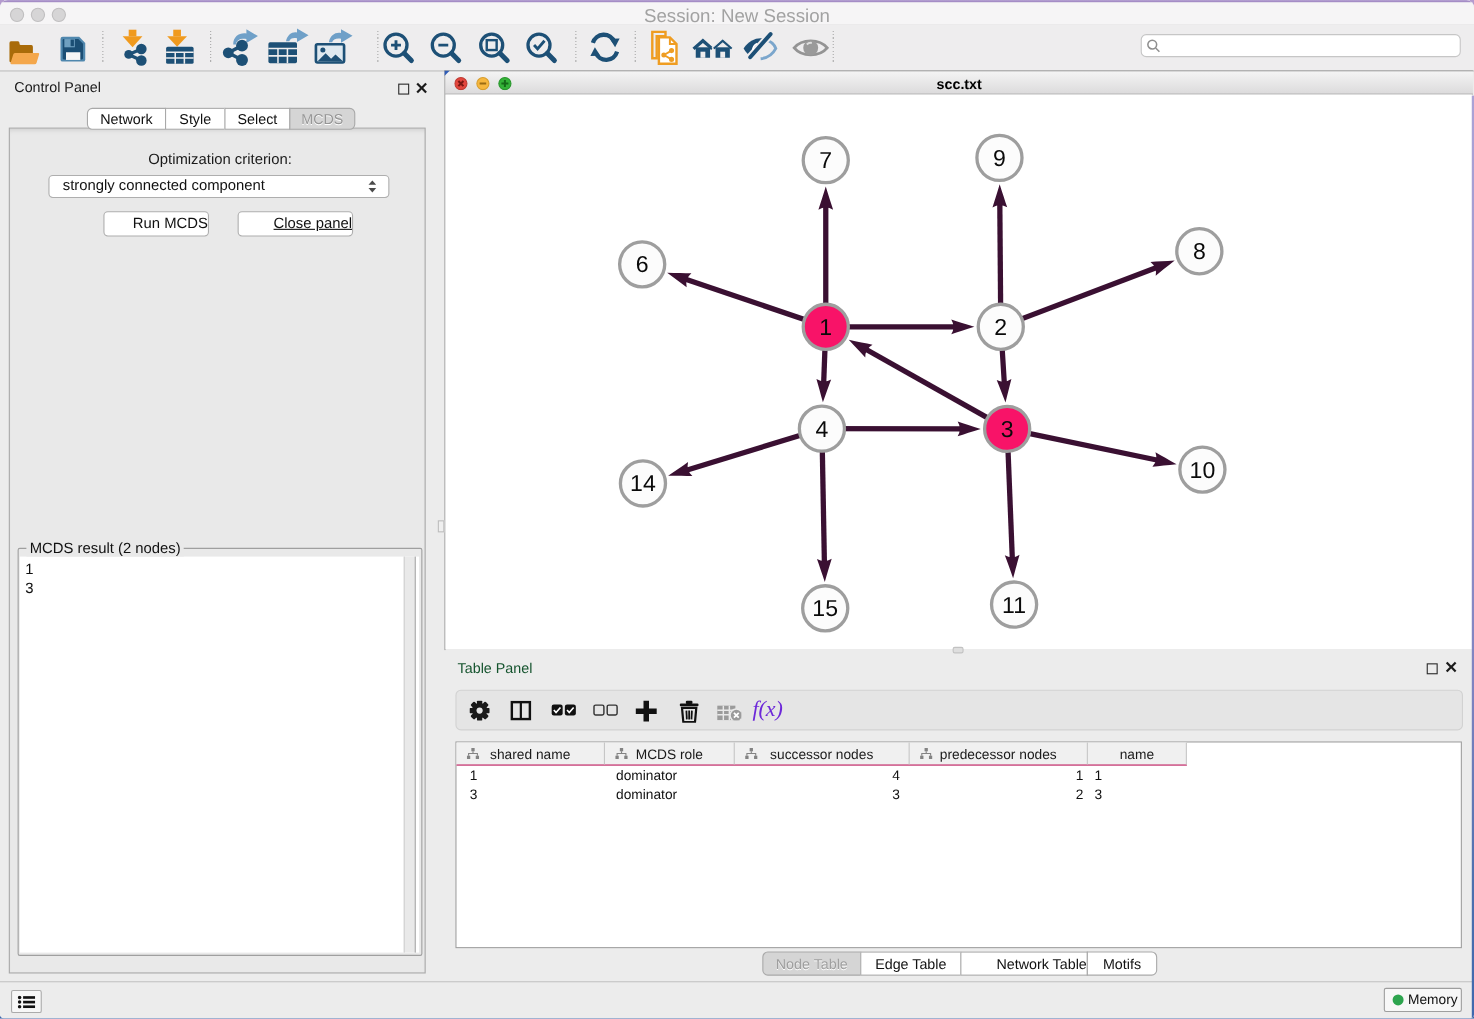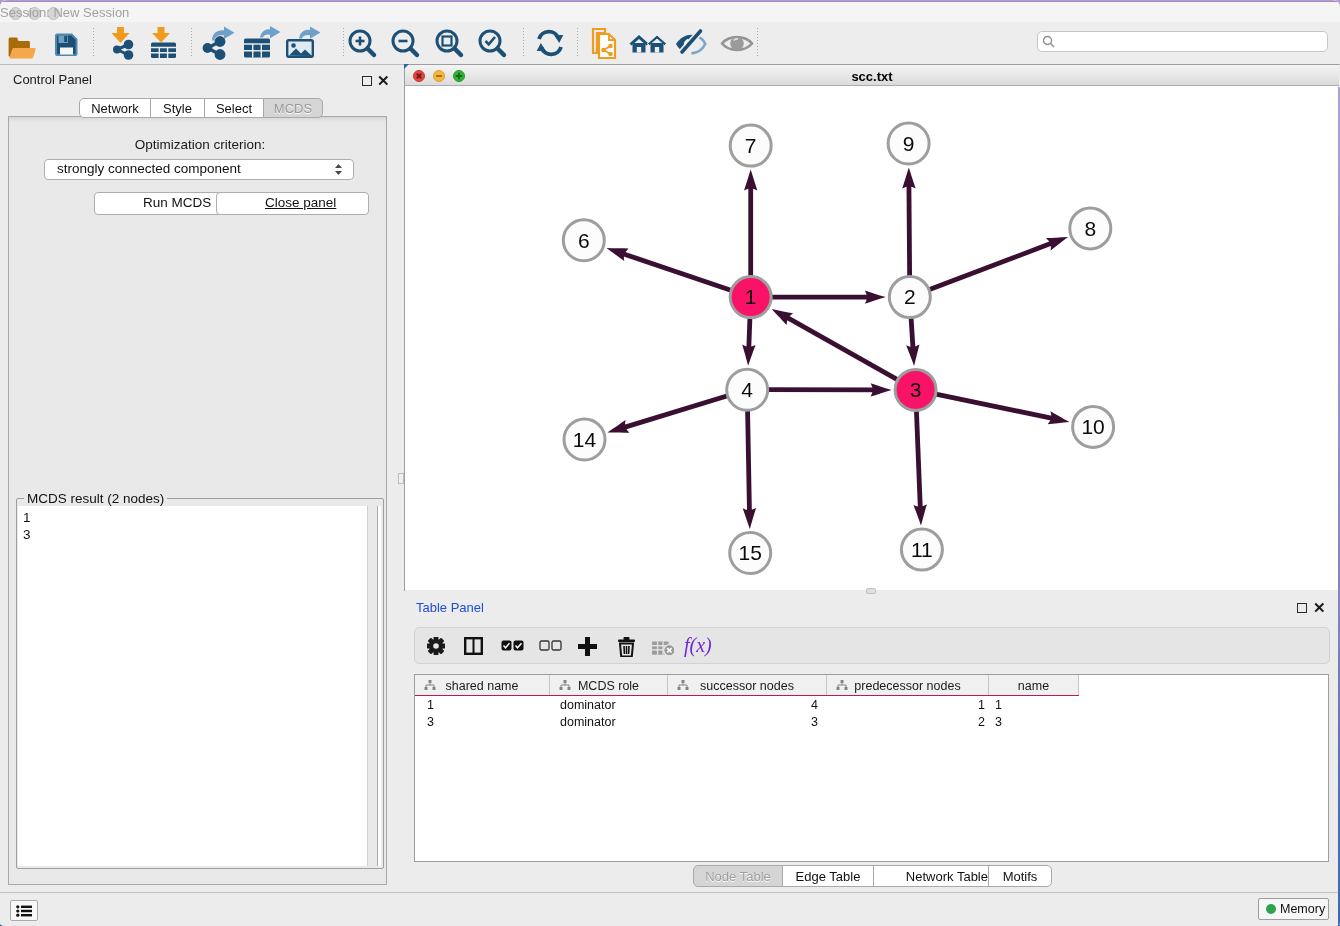--- a/index.html
+++ b/index.html
@@ -3,47 +3,47 @@
 <style>
 html,body{margin:0;padding:0;}
 body{width:1340px;height:926px;overflow:hidden;position:relative;
  font-family:"Liberation Sans",sans-serif;
  background:linear-gradient(180deg,#b49bce 0%,#a291c9 18%,#8f8ac2 45%,#6c7cb8 75%,#406fb0 90%,#3e66ac 100%);}
 #win{position:absolute;left:0;top:0;width:1340px;height:926px;background:#ececec;border-radius:7px 7px 4px 4px;overflow:hidden;}
 .abs{position:absolute;}
 
 #titlebar{position:absolute;left:0;top:0;width:100%;height:21px;background:#f6f5f6;border-bottom:1px solid #d8d8d8;border-top:1px solid #fdfdfd;}
 .tl{position:absolute;top:5.5px;width:11px;height:11px;border-radius:50%;background:#d6d5d6;border:1px solid #c0bfc0;}
-#wtitle{position:absolute;top:4px;left:0;width:100%;text-align:left;font-size:13px;color:#a2a2a2;}
+#wtitle{position:absolute;top:4px;left:0;width:100%;text-align:center;font-size:17px;color:#a2a2a2;}
 
 #toolbar{position:absolute;left:0;top:22px;width:100%;height:42px;background:#eeedee;border-bottom:1px solid #bebebe;}
 .tsep{position:absolute;top:6px;height:30px;width:1px;background-image:repeating-linear-gradient(180deg,#a9a9a9 0 1px,transparent 1px 3px);}
 #search{position:absolute;left:1037px;top:9px;width:289px;height:19px;background:#fff;border:1px solid #c6c6c6;border-radius:5px;}
 
 #cp-title{position:absolute;left:13px;top:72px;font-size:13px;color:#1a1a1a;}
 .flt{position:absolute;width:8px;height:8px;border:1.5px solid #2a2a2a;background:transparent;}
 .clx{position:absolute;font-size:15px;font-weight:700;color:#1a1a1a;line-height:13px;}
 #tabs{position:absolute;left:79px;top:98px;height:18px;}
 .tab{position:absolute;top:0;height:16px;border:1px solid #a9a9a9;background:#fff;font-size:13px;text-align:center;padding-top:2px;color:#111;}
 #pane{position:absolute;left:8px;top:116px;width:377px;height:767px;border:1px solid #a9a9a9;background:#e9e9e9;box-shadow:inset 0 4px 5px -3px #00000022;}
 #optlab{position:absolute;left:0;top:137px;width:400px;text-align:center;font-size:13.5px;color:#1a1a1a;}
 #select{position:absolute;left:44px;top:159px;width:296px;height:18px;background:#fff;border:1px solid #aeaeae;border-radius:4px;font-size:13.5px;color:#111;padding:1px 0 0 12px;}
-.btn{position:absolute;top:192px;height:19px;background:#fff;border:1px solid #aeaeae;border-radius:4px;font-size:13.5px;color:#111;text-align:left;padding-top:2px;padding-left:48px;}
+.btn{position:absolute;top:192px;height:19px;background:#fff;border:1px solid #aeaeae;border-radius:4px;font-size:13.5px;color:#111;text-align:right;padding-top:2px;}
 #grpbox{position:absolute;left:16px;top:498px;width:366px;height:369px;border:1px solid #9f9f9f;border-radius:2px;}
 #grpleg{position:absolute;left:24px;top:491px;background:#e9e9e9;padding:0 3px;font-size:13.5px;color:#111;}
 #grpwhite{position:absolute;left:18px;top:506px;width:363px;height:360px;background:#fff;}
 #grptext{position:absolute;left:23px;top:510px;font-size:13.5px;line-height:16.5px;color:#111;}
 #grpscroll{position:absolute;left:367px;top:506px;width:9px;height:360px;background:#e9e9e9;border-left:1px solid #d0d0d0;border-right:1px solid #a8a8a8;}
 
 #net{position:absolute;left:404px;top:64px;width:934px;height:526px;border-left:1px solid #9e9e9e;border-top:1px solid #9e9e9e;}
 #nettb{position:absolute;left:0;top:0;width:100%;height:20px;background:linear-gradient(180deg,#f4f4f4,#dcdbdc);border-bottom:1px solid #acacac;}
 #nettitle{position:absolute;top:4px;left:0;width:100%;text-align:center;font-size:13px;font-weight:600;color:#000;}
 #canvas{position:absolute;left:0;top:21px;width:933px;height:504px;background:#fff;}
 
-#tp-title{position:absolute;left:416px;top:600px;font-size:13px;color:#1d4ed8;}
+#tp-title{position:absolute;left:416px;top:600px;font-size:13px;color:#14532d;}
 #tptb{position:absolute;left:414px;top:627px;width:916px;height:37px;background:#e5e5e5;border:1px solid #d2d2d2;border-radius:5px;box-sizing:border-box;}
 #table{position:absolute;left:414px;top:674px;width:913px;height:186px;background:#fff;border:1px solid #9e9e9e;}
 #thead{position:absolute;left:0;top:0;width:664px;height:20px;background:#f0f0f0;border-bottom:1px solid #be185d;}
 .th{position:absolute;top:0;height:20px;border-right:1px solid #c6c6c6;font-size:12.5px;color:#1a1a1a;text-align:center;padding-top:4px;box-sizing:border-box;}
 .hic{position:absolute;left:9px;top:5px;}
 .td{position:absolute;font-size:12.5px;color:#111;}
 #btabs{position:absolute;top:865px;height:21px;}
 .btab{position:absolute;top:0;height:17px;border:1px solid #a9a9a9;background:#fff;font-size:13px;text-align:center;padding-top:3px;color:#111;}
 
 #status{position:absolute;left:0;top:892px;width:100%;height:32px;background:#ececec;border-top:1px solid #c2c2c2;}

